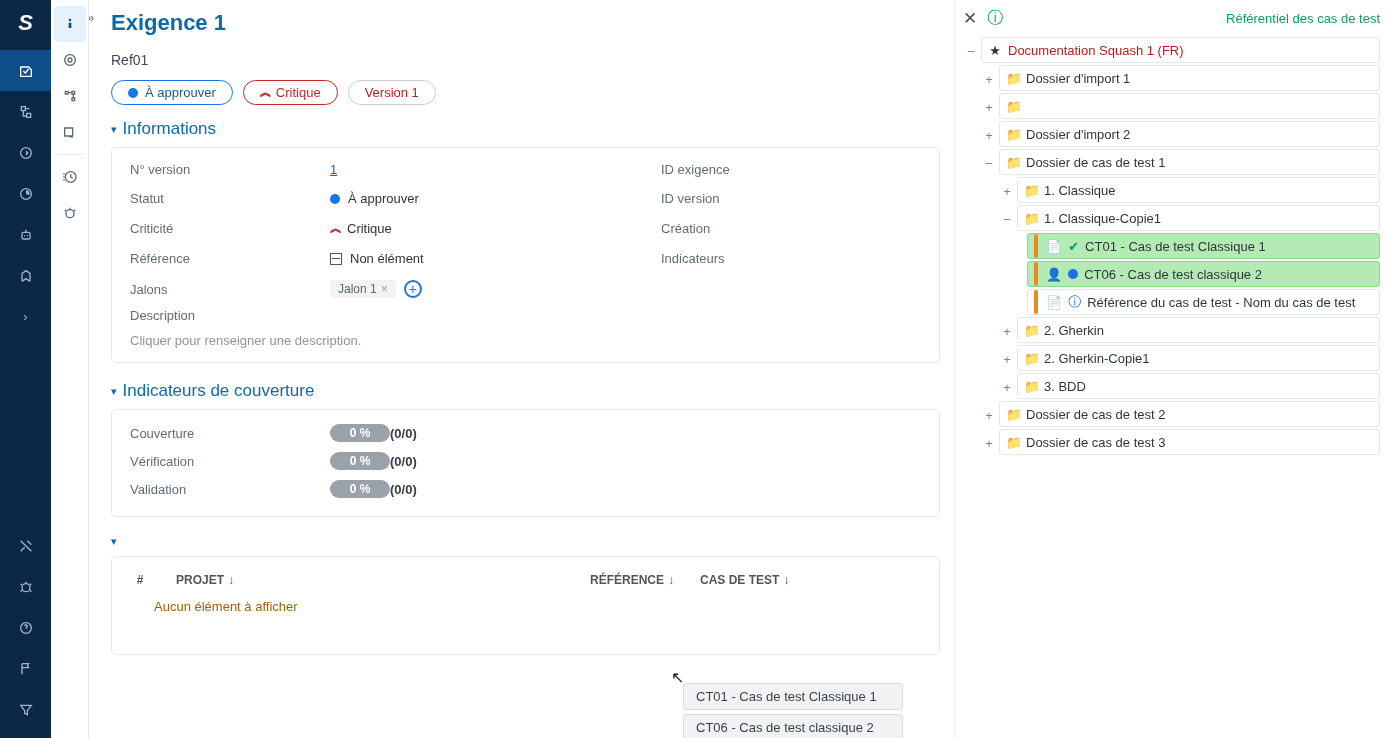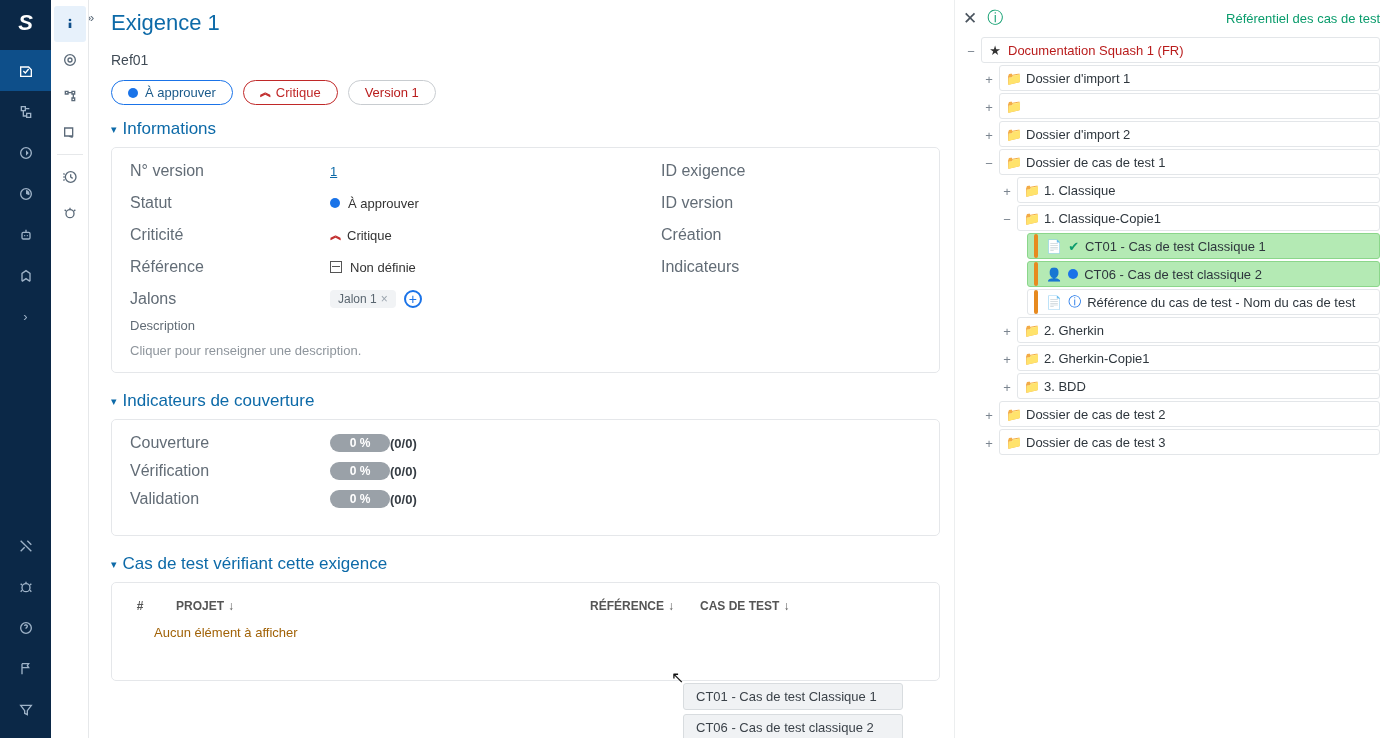--- a/index.html
+++ b/index.html
@@ -13,36 +13,36 @@
     .navbar .spacer{flex:1}
     .navbar .bot-group{display:flex;flex-direction:column;margin-bottom:8px}
     
     .rail{width:38px;background:#fff;border-right:1px solid #e6e8ea;display:flex;flex-direction:column;align-items:center;padding-top:6px}
     .rail .rail-btn{width:32px;height:36px;display:flex;align-items:center;justify-content:center;color:#5b6a79;cursor:pointer;border-radius:3px}
     .rail .rail-btn.active{background:#e7f1fb;color:#0e4f8a}
     .rail hr{width:26px;border:none;border-top:1px solid #e6e8ea;margin:4px 0}
     
     .main{flex:1;padding:10px 0 0 12px;overflow:auto;position:relative}
     .collapse{position:absolute;left:-2px;top:10px;color:#5b6a79;width:20px;cursor:pointer}
-    .title{color:#0d6aa8;font-size:22px;font-weight:400;margin-left:10px}
+    .title{color:#0d6aa8;font-size:22px;font-weight:700;margin-left:10px}
     .ref{margin:16px 0 12px 10px;color:#404b56;font-size:14px}
     .chips{display:flex;gap:10px;margin-left:10px;margin-bottom:14px}
     .chip{border:1px solid;border-radius:14px;padding:3px 16px;font-size:13px;display:flex;align-items:center;gap:7px}
     .chip.blue{border-color:#1a73e8;color:#1a5a8a}
     .chip.red{border-color:#c02828;color:#c02828}
     .chip.gray{border-color:#c8ccd0;color:#b91c1c}
     .dot{width:10px;height:10px;border-radius:50%;display:inline-block}
     .dot.blue{background:#1a73e8}
     .critical-icon{color:#c02828;font-weight:700;letter-spacing:-3px;font-size:12px}
     .panel{margin:0 14px 18px 10px}
     .panel-head{display:flex;align-items:center;gap:6px;color:#0d6aa8;font-size:17px;font-weight:500;margin-bottom:8px}
     .panel-head .chev{font-size:11px;color:#0d6aa8}
     .panel-body{border:1px solid #e5e7ea;border-radius:5px;padding:14px 18px}
     .info-grid{display:grid;grid-template-columns:200px 1fr 260px;row-gap:14px;align-items:center}
-    .info-label{color:#626c76;font-size:16px}
+    .info-label{color:#626c76;font-size:13px}
     .info-val{display:flex;align-items:center;gap:8px;font-size:13px}
     .link{color:#0d6aa8;text-decoration:underline;cursor:pointer}
     .tag{background:#f1f3f5;border-radius:4px;padding:2px 8px;display:inline-flex;align-items:center;gap:4px;font-size:12px;color:#5a6670}
     .tag .x{color:#9aa4ad;cursor:pointer}
     .addcirc{width:18px;height:18px;border:2px solid #1a73e8;border-radius:50%;display:inline-flex;align-items:center;justify-content:center;color:#1a73e8;font-size:14px;line-height:0;cursor:pointer}
     .desc-label{color:#626c76;margin-top:10px}
     .desc-placeholder{color:#8e959c;margin-top:10px}
     .cov-row{display:grid;grid-template-columns:200px 60px 80px;align-items:center;row-gap:10px;margin-bottom:10px}
     .pill{background:#9aa1a8;color:#fff;font-weight:600;border-radius:10px;padding:2px 12px;text-align:center;font-size:12px}
     .ratio{font-weight:600;color:#363d44}
@@ -229,21 +229,21 @@
           <div class="info-label">Criticité</div>
           <div class="info-val">
               <span class="critical-icon">︽</span>
               <span>Critique</span>
             </div>
           <div class="info-label">Création</div>
 
           <div class="info-label">Référence</div>
           <div class="info-val">
               <span class="square-icon"></span>
-              <span>Non définie</span>
+              <span>Non élément</span>
             </div>
           <div class="info-label">Indicateurs</div>
 
           <div class="info-label">Jalons</div>
           <div class="info-val" style="grid-column:2/4">
             <span class="tag">
                 <span>Jalon 1</span>
                 <span class="x">×</span>
               </span>
             <span class="addcirc">+</span>
@@ -263,32 +263,31 @@
         <div class="cov-row">
             <div class="info-label">Couverture</div>
             <div class="pill">0 %</div>
             <div class="ratio">(0/0)</div>
           </div>
         <div class="cov-row">
             <div class="info-label">Vérification</div>
             <div class="pill">0 %</div>
             <div class="ratio">(0/0)</div>
           </div>
-        <div class="cov-row" style="margin-bottom:13px">
+        <div class="cov-row" style="margin-bottom:4px">
             <div class="info-label">Validation</div>
             <div class="pill">0 %</div>
             <div class="ratio">(0/0)</div>
           </div>
       </div>
     </div>
 
     <div class="panel">
       <div class="panel-head">
           <span class="chev">▾</span>
-          <span>Cas de test vérifiant cette exigence</span>
         </div>
       <div class="panel-body" style="padding:10px 0 0 0">
         <div class="tbl-head">
           <span style="width:20px;justify-content:center">#</span>
           <span>
               <span>PROJET</span> 
               <span>↓</span>
             </span>
           <span style="margin-left:330px">
               <span>RÉFÉRENCE</span> 

